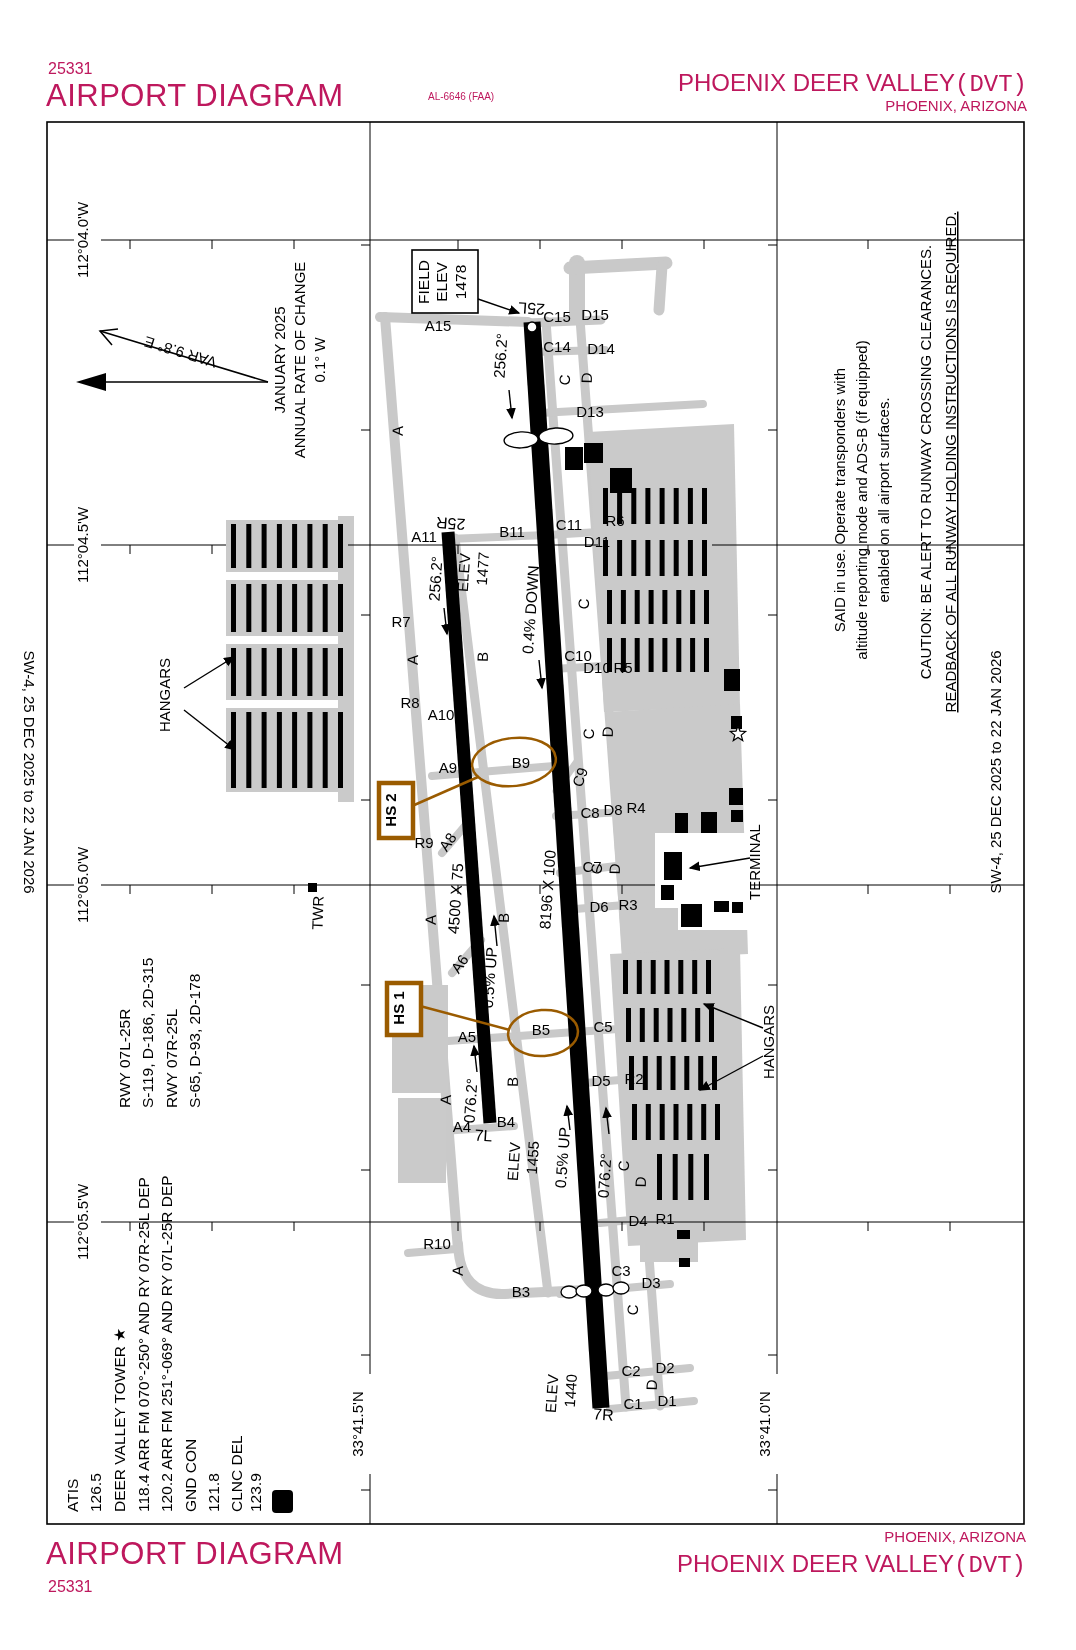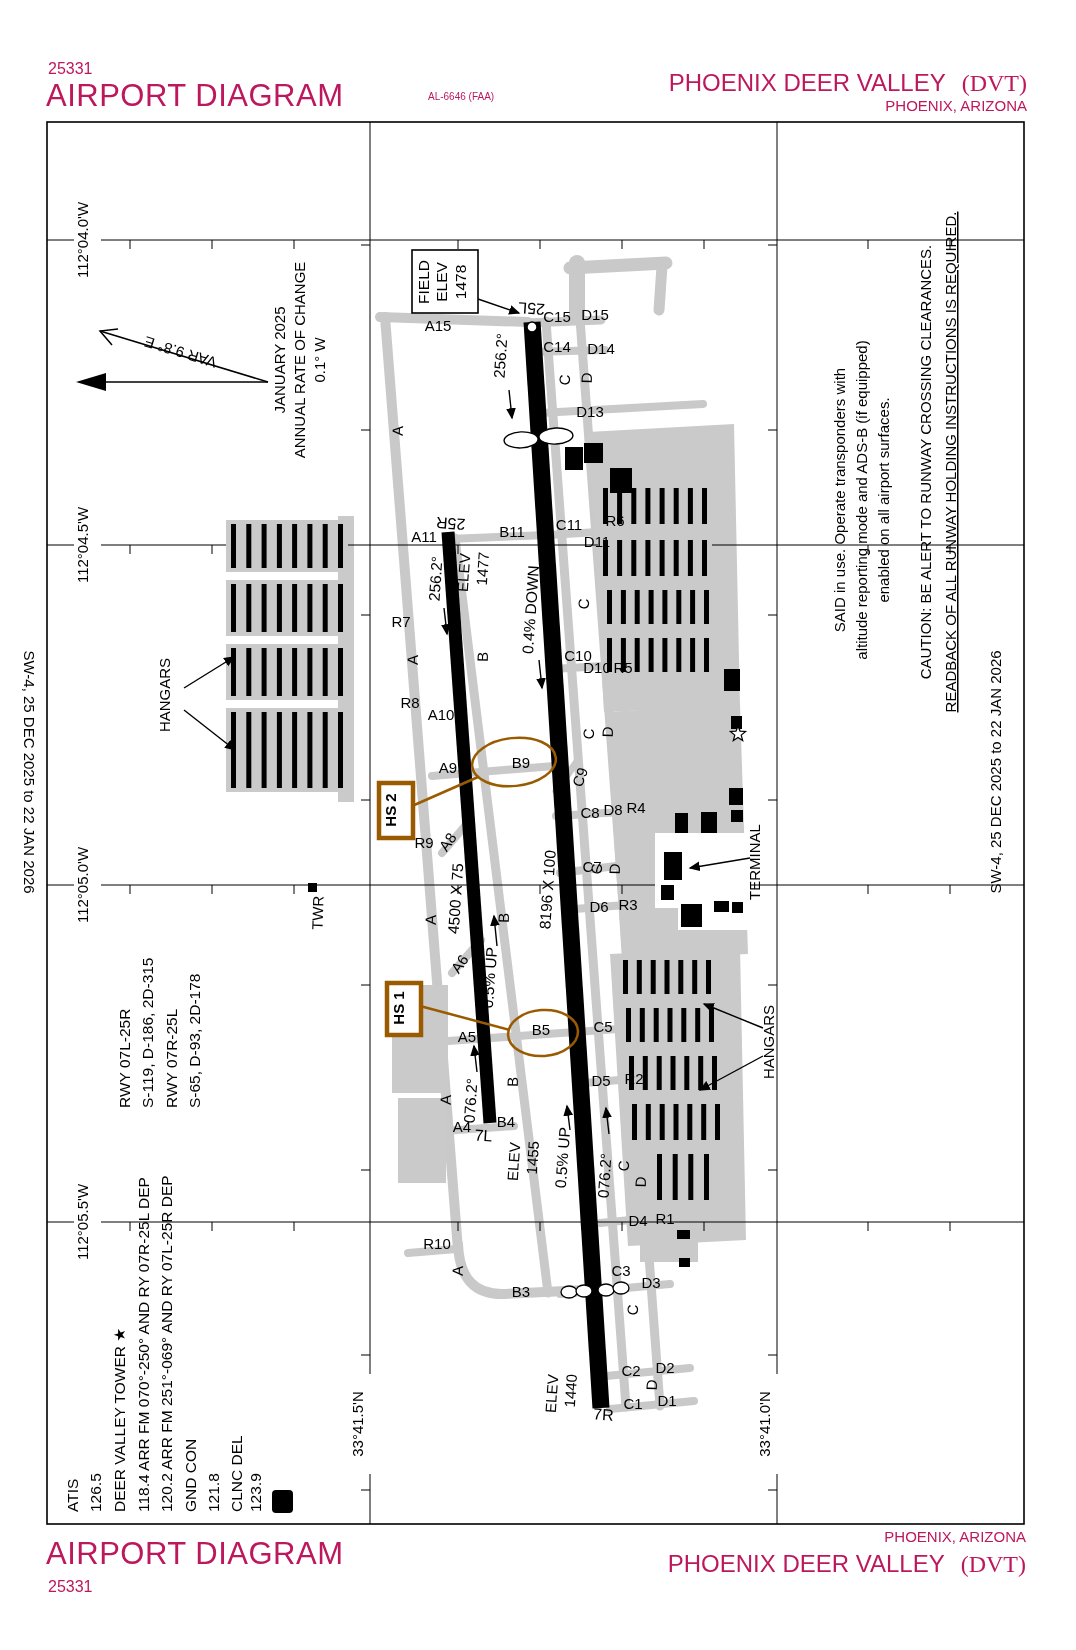--- a/index.html
+++ b/index.html
@@ -8,21 +8,21 @@
   .abs{position:absolute;white-space:nowrap;}
   .hdr-num{left:48px;top:60px;font-size:16px;}
   .hdr-title{left:46px;top:78px;font-size:31px;letter-spacing:0.5px;}
   .hdr-al{left:428px;top:91px;width:170px;text-align:left;font-size:10px;}
   .hdr-apt{right:49px;top:69px;font-size:24px;text-align:right;}
   .hdr-city{right:49px;top:97px;font-size:15px;text-align:right;}
   .ftr-title{left:46px;top:1536px;font-size:31px;letter-spacing:0.5px;}
   .ftr-num{left:48px;top:1578px;font-size:16px;}
   .ftr-city{right:50px;top:1528px;font-size:15px;text-align:right;}
   .ftr-apt{right:50px;top:1550px;font-size:24px;text-align:right;}
-  .serif{font-family:Liberation Serif, serif;margin-left:16px;}
+  .serif{font-family:Liberation Mono, monospace;}
   svg{position:absolute;left:0;top:0;font-family:"Liberation Sans",sans-serif;}
   svg text{fill:#000;}
   .tw{stroke:var(--taxiway-gray,#c9c9c9);fill:none;stroke-linecap:round;}
   .apron{fill:var(--apron-gray,#cacaca);stroke:none;}
   .grid{stroke:#000;stroke-width:1;fill:none;}
   .bld{fill:#000;stroke:none;}
   .rwy{fill:#000;stroke:none;}
   .hs{stroke:var(--hotspot-brown,#9a5b00);fill:none;}
 </style>
 </head>

